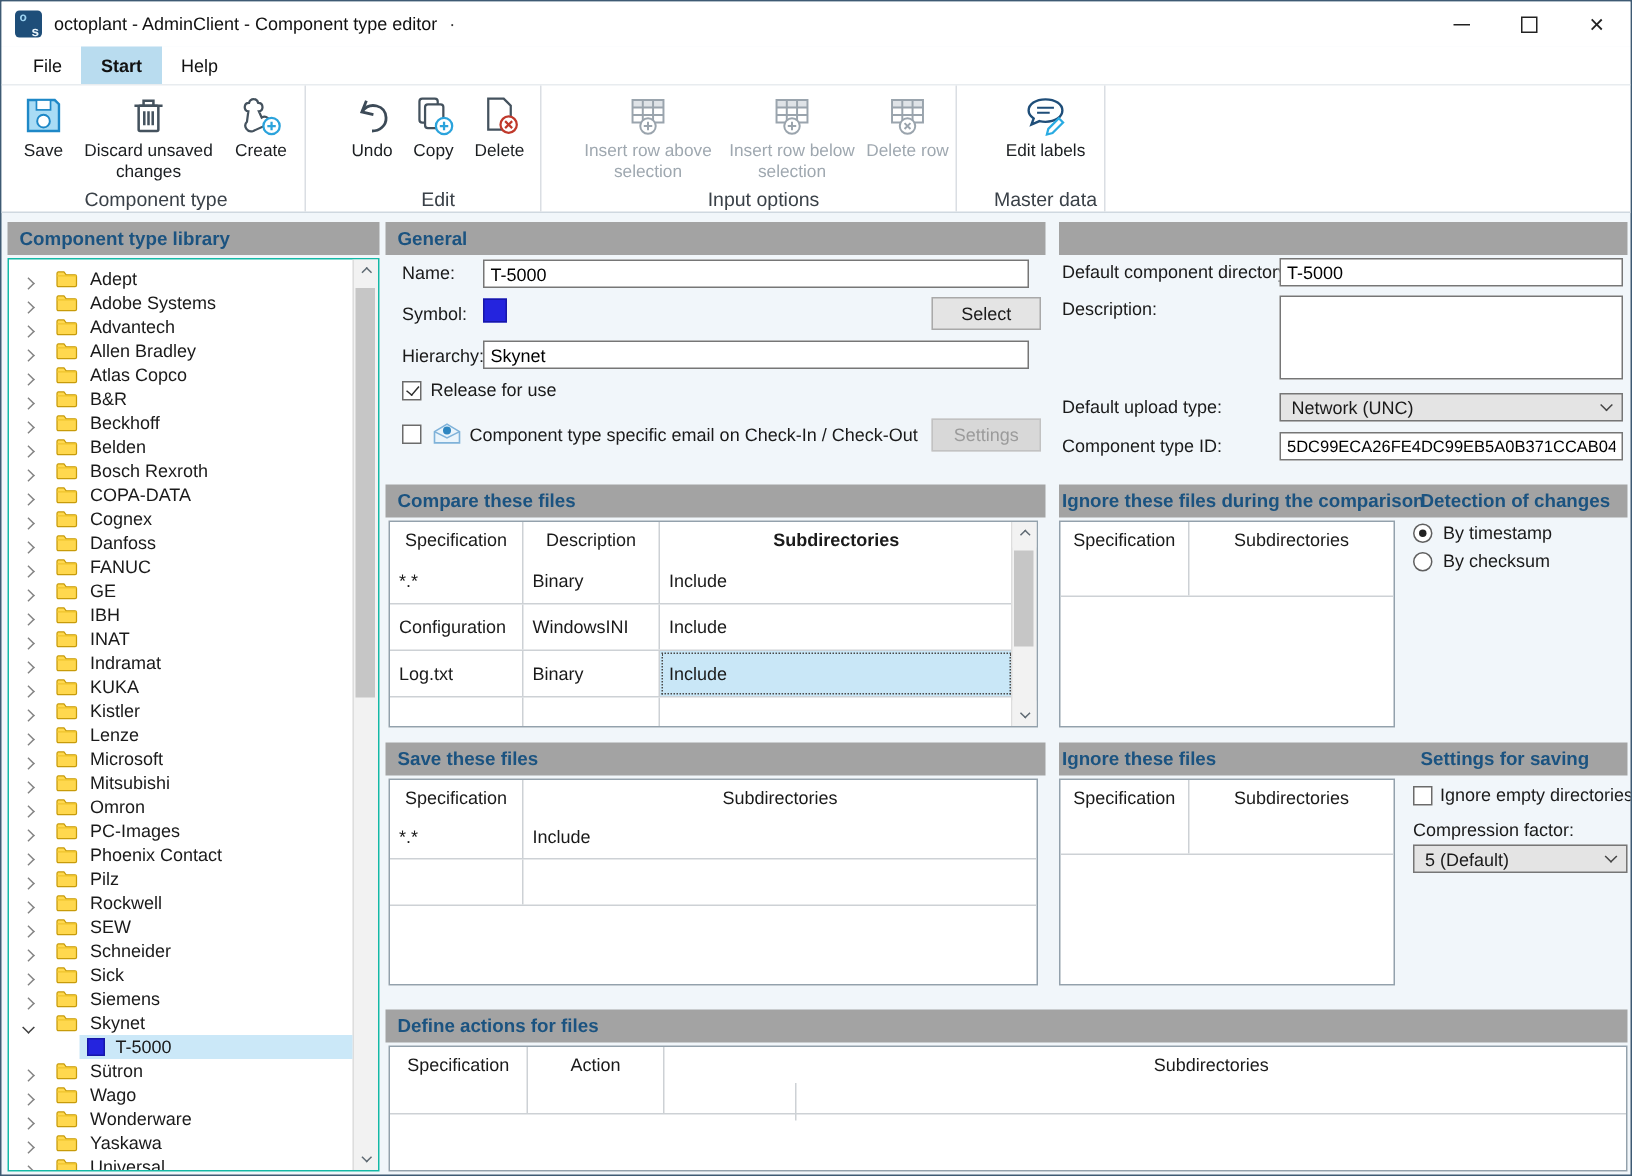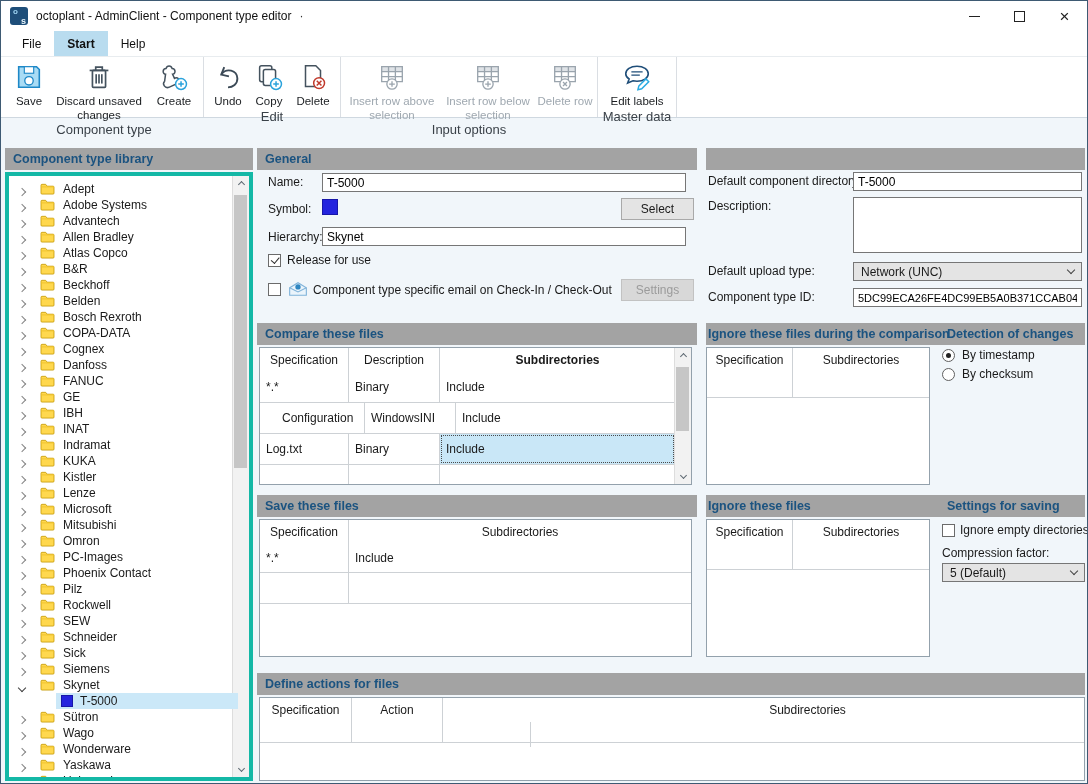--- a/index.html
+++ b/index.html
@@ -18,34 +18,34 @@
   .wincontrols{margin-left:auto;display:flex;height:100%;}
   .wbtn{width:45px;height:100%;display:flex;align-items:center;justify-content:center;}
   .glyph-min{width:11px;height:1px;background:#222;display:block;}
   .glyph-max{width:9px;height:9px;border:1px solid #222;display:block;}
   .glyph-close{font-size:17px;line-height:1;color:#222;}
   
   .tabrow{position:absolute;left:0;top:30px;width:100%;height:25px;background:#fff;display:flex;align-items:stretch;padding-left:8px;box-sizing:border-box;}
   .tab{padding:0 13px;display:flex;align-items:center;font-size:12px;color:#111;}
   .tab.active{background:#B9DCEF;font-weight:bold;}
   
-  .ribbon{position:absolute;left:0;top:55px;width:100%;height:62px;background:#fff;border-top:1px solid #E8ECEF;border-bottom:1px solid #CFD8E0;display:flex;box-sizing:border-box;padding-left:4px;}
+  .ribbon{position:absolute;left:0;top:55px;width:100%;height:86px;background:#fff;border-top:1px solid #E8ECEF;border-bottom:1px solid #CFD8E0;display:flex;box-sizing:border-box;padding-left:4px;gap:20px;}
   .rgroup{position:relative;display:flex;flex-direction:column;border-right:1px solid #DADEE3;padding:0 3px;}
   .rbtns{display:flex;flex:1;}
   .rbtn{display:flex;flex-direction:column;align-items:center;padding-top:4px;}
   .ricon{height:32px;display:flex;align-items:center;justify-content:center;}
   .rlabel{font-size:11.5px;line-height:1.18;text-align:center;color:#1B1E21;margin-top:2px;}
   .rdisabled .rlabel{color:#9FA8B0;}
   .rgrouplabel{height:16px;text-align:center;font-size:13px;color:#3A4148;}
   
   .section-header{position:absolute;height:22px;background:#a3a3a3;color:#1B5380;font-weight:bold;font-size:12.5px;line-height:22px;padding-left:8px;box-sizing:border-box;white-space:nowrap;}
   .hdr2{padding-left:0;}
   .hdr2 span{position:absolute;top:0;}
   
-  .tree{position:absolute;left:4px;top:171px;width:248px;height:609px;background:#fff;border:4px solid #14b8a6;box-sizing:border-box;overflow:hidden;padding-top:5px;}
+  .tree{position:absolute;left:4px;top:171px;width:248px;height:609px;background:#fff;border:1px solid #14b8a6;box-sizing:border-box;overflow:hidden;padding-top:5px;}
   .trow{position:relative;height:16px;}
   .selband{position:absolute;left:47px;top:0;width:182px;height:16px;background:#CBE8F8;}
   .tchev{position:absolute;left:10px;top:3px;width:10px;height:10px;}
   .tfolder{position:absolute;left:31px;top:1px;width:15px;height:13px;}
   .tcomp{position:absolute;left:52px;top:2px;width:12px;height:12px;background:#2424DE;border:1px solid #1717A8;box-sizing:border-box;}
   .tlabel{position:absolute;left:54px;top:1px;white-space:nowrap;}
   .trow.child .tlabel{left:71px;}
   
   .chev{display:inline-block;width:5px;height:5px;border-top:1.5px solid #848484;border-left:1.5px solid #848484;}
   .chev.right{transform:rotate(135deg);}
@@ -603,21 +603,21 @@
 <div class="grow ghead" style="height: 24px;">
       <div class="gcell ghcell" style="width: 89px;">Specification</div>
       <div class="gcell ghcell" style="width: 91px;">Description</div>
       <div class="gcell ghcell bold last" style="width: 235px;">Subdirectories</div>
     </div>
     <div class="grow gdrow" style="height: 30px;">
       <div class="gcell gdcell" style="width: 89px;">*.*</div>
       <div class="gcell gdcell" style="width: 91px;">Binary</div>
       <div class="gcell gdcell last" style="width: 235px;">Include</div>
     </div>
-    <div class="grow gdrow" style="height: 30px; padding-left: 16px;">
+    <div class="grow gdrow" style="height: 30px;">
       <div class="gcell gdcell" style="width: 89px;">Configuration</div>
       <div class="gcell gdcell" style="width: 91px;">WindowsINI</div>
       <div class="gcell gdcell last" style="width: 235px;">Include</div>
     </div>
     <div class="grow gdrow" style="height: 30px;">
       <div class="gcell gdcell" style="width: 89px;">Log.txt</div>
       <div class="gcell gdcell" style="width: 91px;">Binary</div>
       <div class="gcell gdcell last sel" style="width: 235px;">Include</div>
     </div>
     <div class="grow gfill">

